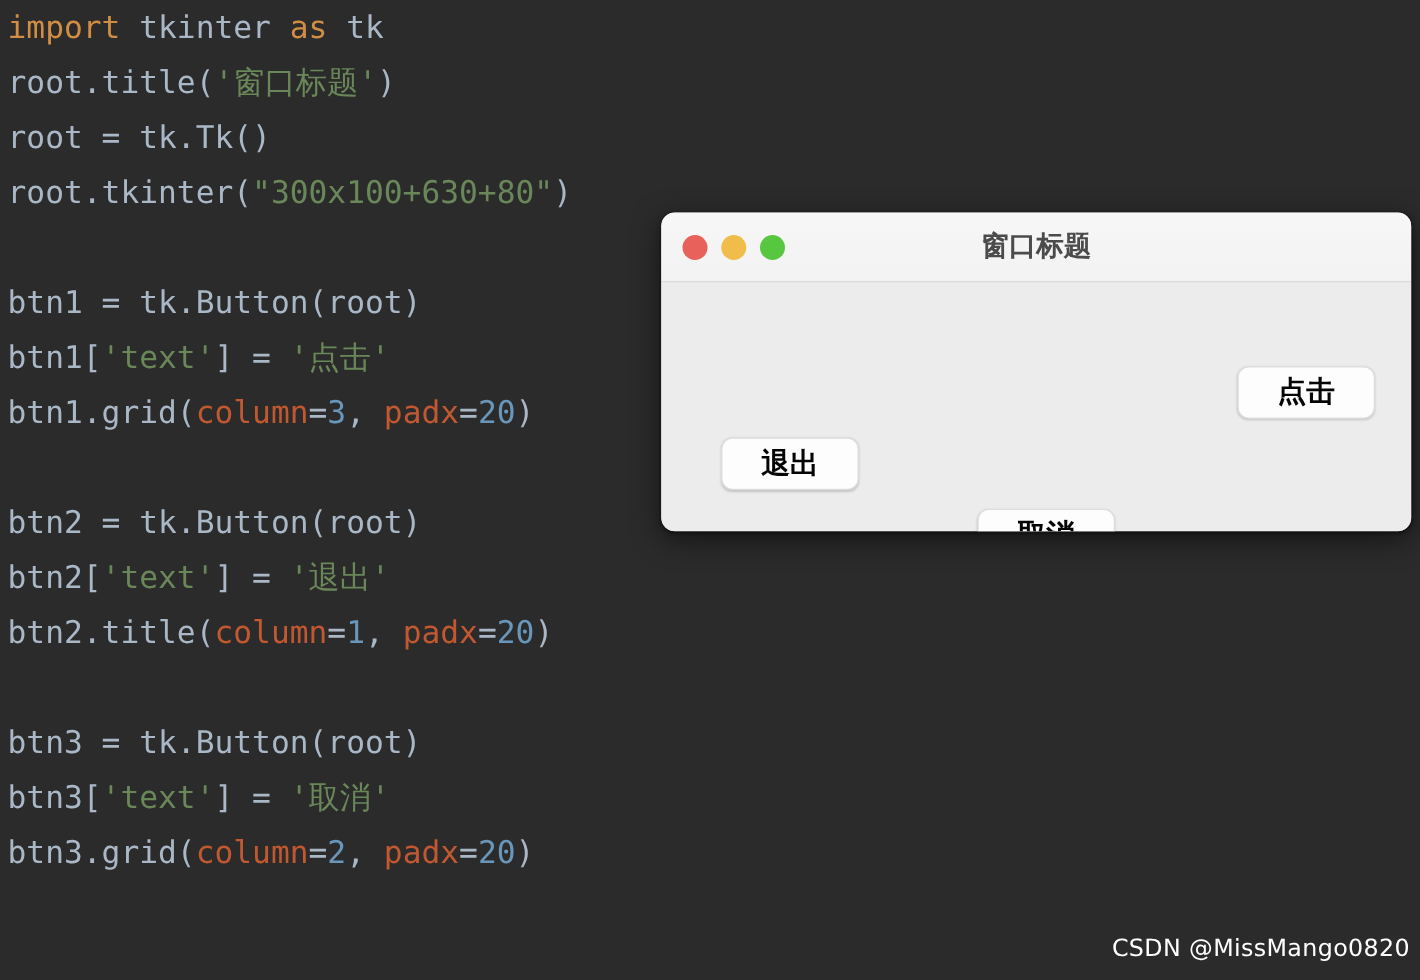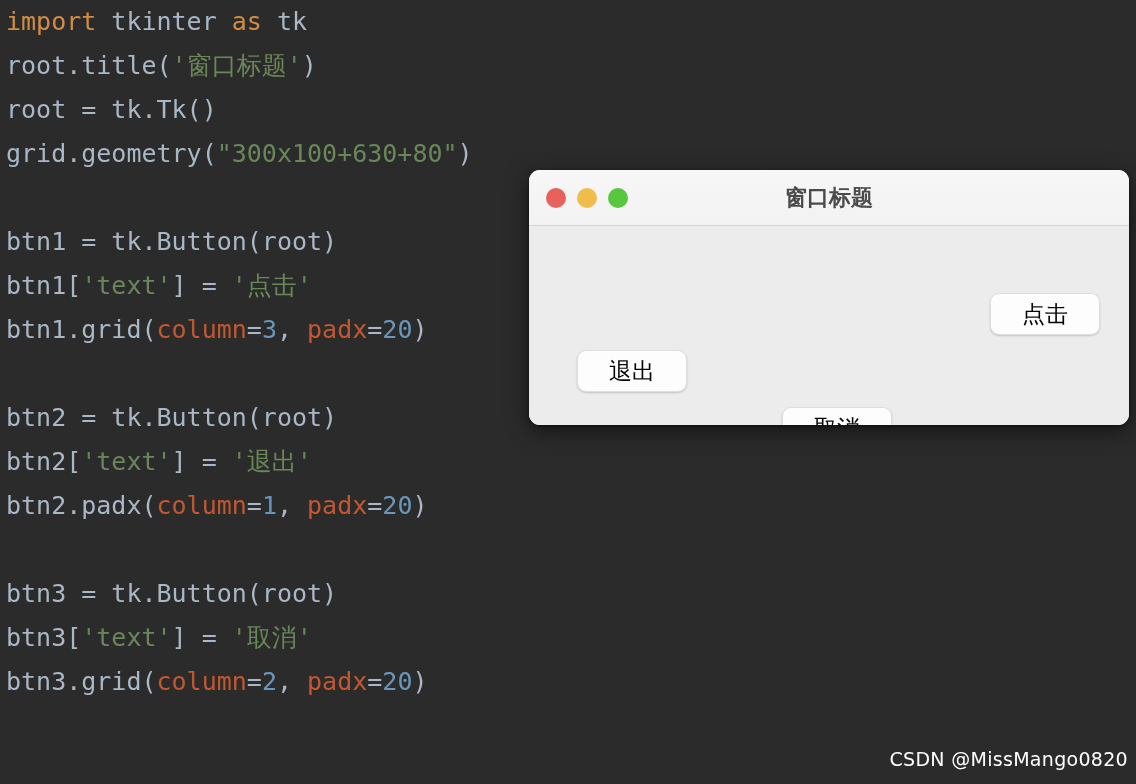--- a/index.html
+++ b/index.html
@@ -108,20 +108,21 @@
     color: #050505;
     text-align: center;
     box-shadow: 0 1px 2px rgba(0,0,0,0.18);
     box-sizing: border-box;
     padding: 0;
     line-height: 1;
     display: flex;
     align-items: center;
     justify-content: center;
     cursor: default;
+    font-weight: bold;
   }
   #btn-click  { left: 461px; top: 67px;  width: 110px; height: 42px; }
   #btn-quit   { left: 48px;  top: 124px; width: 110px; height: 42px; }
   #btn-cancel { left: 253px; top: 181px; width: 110px; height: 42px; }
 
   
   #watermark {
     position: absolute;
     right: 8px;
     bottom: 14px;
@@ -132,29 +133,29 @@
   }
 </style>
 </head>
 <body>
 
 <div id="code-editor">
   <div id="code-lines">
       <div class="code-line"><span class="tok-kw">import</span><span class="tok-plain"> tkinter </span><span class="tok-kw">as</span><span class="tok-plain"> tk</span></div>
       <div class="code-line"><span class="tok-plain">root.title(</span><span class="tok-str">'窗口标题'</span><span class="tok-plain">)</span></div>
       <div class="code-line"><span class="tok-plain">root = tk.Tk()</span></div>
-      <div class="code-line"><span class="tok-plain">grid.geometry(</span><span class="tok-str">"300x100+630+80"</span><span class="tok-plain">)</span></div>
+      <div class="code-line"><span class="tok-plain">root.tkinter(</span><span class="tok-str">"300x100+630+80"</span><span class="tok-plain">)</span></div>
       <div class="code-line"><span class="tok-plain"></span></div>
       <div class="code-line"><span class="tok-plain">btn1 = tk.Button(root)</span></div>
       <div class="code-line"><span class="tok-plain">btn1[</span><span class="tok-str">'text'</span><span class="tok-plain">] = </span><span class="tok-str">'点击'</span></div>
       <div class="code-line"><span class="tok-plain">btn1.grid(</span><span class="tok-arg">column</span><span class="tok-plain">=</span><span class="tok-num">3</span><span class="tok-plain">, </span><span class="tok-arg">padx</span><span class="tok-plain">=</span><span class="tok-num">20</span><span class="tok-plain">)</span></div>
       <div class="code-line"><span class="tok-plain"></span></div>
       <div class="code-line"><span class="tok-plain">btn2 = tk.Button(root)</span></div>
       <div class="code-line"><span class="tok-plain">btn2[</span><span class="tok-str">'text'</span><span class="tok-plain">] = </span><span class="tok-str">'退出'</span></div>
-      <div class="code-line"><span class="tok-plain">btn2.padx(</span><span class="tok-arg">column</span><span class="tok-plain">=</span><span class="tok-num">1</span><span class="tok-plain">, </span><span class="tok-arg">padx</span><span class="tok-plain">=</span><span class="tok-num">20</span><span class="tok-plain">)</span></div>
+      <div class="code-line"><span class="tok-plain">btn2.title(</span><span class="tok-arg">column</span><span class="tok-plain">=</span><span class="tok-num">1</span><span class="tok-plain">, </span><span class="tok-arg">padx</span><span class="tok-plain">=</span><span class="tok-num">20</span><span class="tok-plain">)</span></div>
       <div class="code-line"><span class="tok-plain"></span></div>
       <div class="code-line"><span class="tok-plain">btn3 = tk.Button(root)</span></div>
       <div class="code-line"><span class="tok-plain">btn3[</span><span class="tok-str">'text'</span><span class="tok-plain">] = </span><span class="tok-str">'取消'</span></div>
       <div class="code-line"><span class="tok-plain">btn3.grid(</span><span class="tok-arg">column</span><span class="tok-plain">=</span><span class="tok-num">2</span><span class="tok-plain">, </span><span class="tok-arg">padx</span><span class="tok-plain">=</span><span class="tok-num">20</span><span class="tok-plain">)</span></div>
       <div class="code-line"><span class="tok-plain"></span></div>
       <div class="code-line"><span class="tok-plain"></span></div>
     </div>
 </div>
 
 <div id="tk-window">

